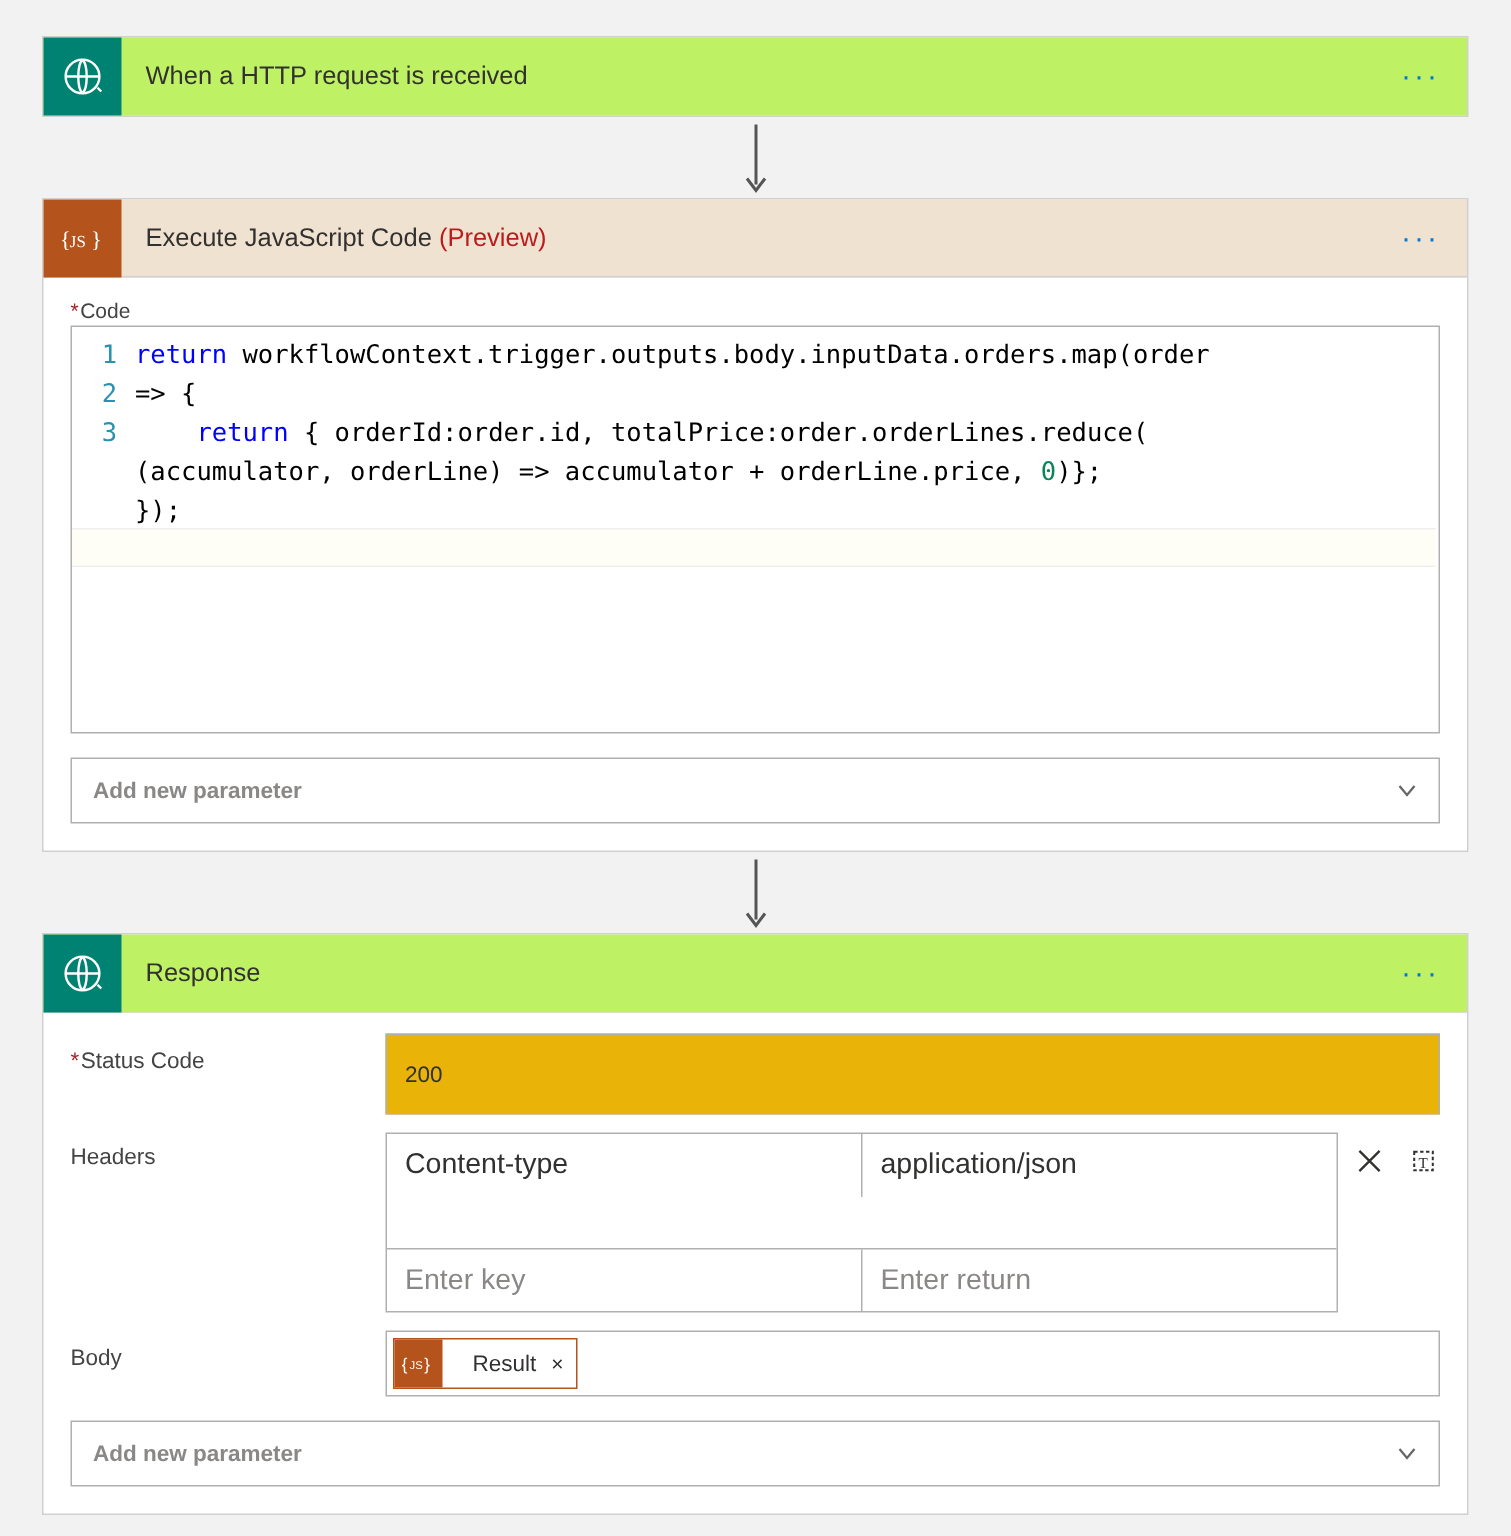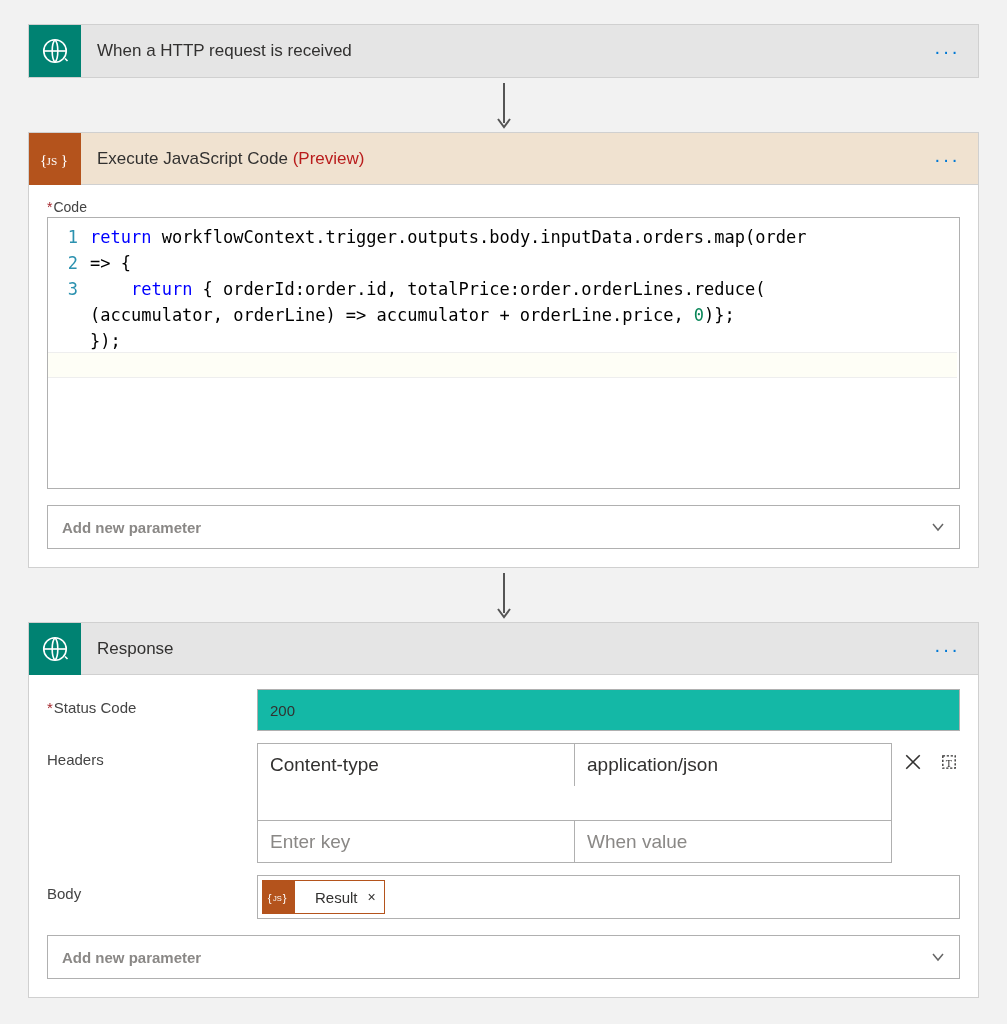--- a/index.html
+++ b/index.html
@@ -17,21 +17,21 @@
   }
   .card-header {
     display: flex;
     align-items: center;
     height: 52px;
     padding: 0 18px 0 0;
     border-bottom: 1px solid #d0d0d0;
     cursor: pointer;
   }
   .card-header.collapsed { border-bottom: none; }
-  .card-header.teal { background: #e5e5e5; }
+  .card-header.teal { background: #bef264; }
   .card-header.orange { background: #f0e2d0; }
   .icon-box {
     width: 52px;
     height: 52px;
     display: flex;
     align-items: center;
     justify-content: center;
     color: #fff;
     font-weight: 500;
   }
@@ -63,28 +63,28 @@
     width: 210px;
     padding-top: 10px;
     font-size: 15px;
     color: #444;
   }
   .field-label.tight { padding-top: 8px; }
   .req { color: #a4262c; margin-right: 1px; }
   .field-content { flex: 1; }
   .input-box {
     border: 1px solid #b0b0b0;
-    height: 42px;
+    height: 54px;
     padding: 0 12px;
     font-size: 15px;
     color: #323130;
     width: 100%;
     display: flex;
     align-items: center;
-    background: #14b8a6;
+    background: #eab308;
   }
   .code-label { font-size: 14px; color: #444; margin-bottom: 2px; }
   .code-area {
     border: 1px solid #b0b0b0;
     height: 272px;
     font-family: Consolas, Menlo, monospace;
     font-size: 17px;
     display: flex;
     background: #fff;
     position: relative;
@@ -316,21 +316,21 @@
       <div class="field-label tight">Headers</div>
       <div class="field-content">
         <div class="headers-grid">
           <div class="headers-table">
             <div class="headers-row">
               <div class="headers-cell">Content-type</div>
               <div class="headers-cell">application/json</div>
             </div>
             <div class="headers-row">
               <div class="headers-cell placeholder">Enter key</div>
-              <div class="headers-cell placeholder">When value</div>
+              <div class="headers-cell placeholder">Enter return</div>
             </div>
           </div>
           <div class="side-icons">
             <div class="iconbtn">
               <svg viewBox="0 0 16 16" width="18" height="18">
                   <path d="M2 2 L14 14 M14 2 L2 14" stroke="#323130" stroke-width="1.4"></path>
                 </svg>
             </div>
             <div class="iconbtn">
               <svg viewBox="0 0 16 16" width="18" height="18">

